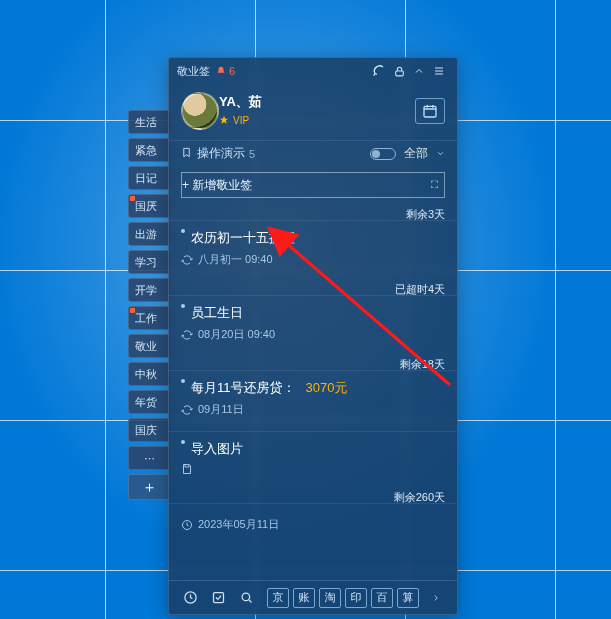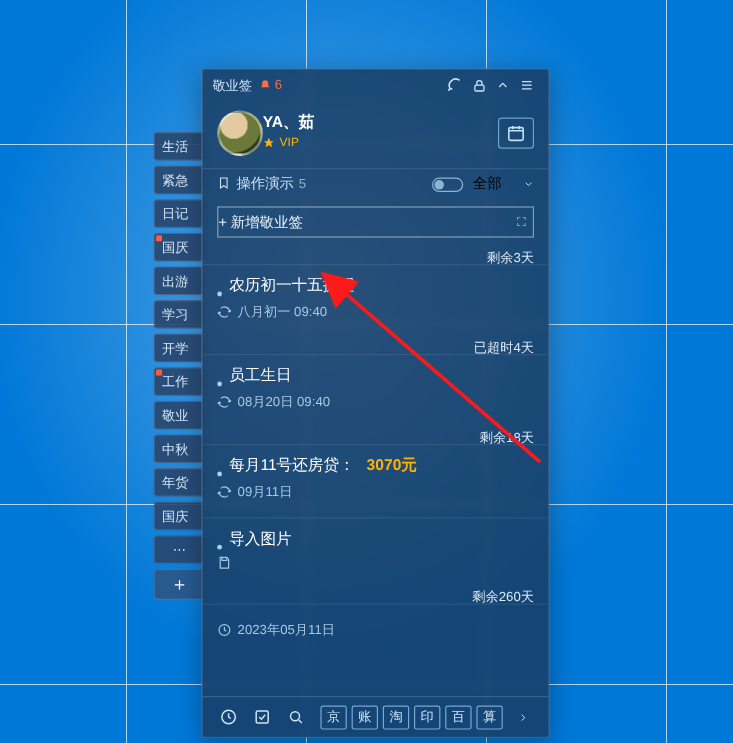--- a/index.html
+++ b/index.html
@@ -96,46 +96,46 @@
     border-top:1px solid rgba(255,255,255,0.1);
   }
   .sectionbar .count{ color:#8fb3d4; margin-left:4px; font-size:11px;}
   .sectionbar .pill{
     margin-left:auto; width:26px; height:12px; border:1px solid #8fb3d4; border-radius:6px; position:relative;
   }
   .sectionbar .pill::after{
     content:""; position:absolute; left:1px; top:1px; width:8px; height:8px; border-radius:50%;
     background:#8fb3d4;
   }
-  .sectionbar .filter{ margin-left:8px; font-size:12px; color:#000000; display:flex; align-items:center; gap:18px;}
+  .sectionbar .filter{ margin-left:8px; font-size:12px; color:#e5e5e5; display:flex; align-items:center; gap:8px;}
 
   .addbtn{
     margin:6px 12px 2px; height:26px; border:1px solid rgba(255,255,255,0.45);
     display:flex; align-items:center; justify-content:flex-start;
     font-size:12px; color:#eaf4ff; position:relative; cursor:pointer;
   }
   .addbtn .expand{ position:absolute; right:6px; font-size:10px; color:#bcd8f0;}
 
   .list{ flex:1; overflow:hidden; }
   .item{
     padding:8px 12px 10px; border-top:1px solid rgba(255,255,255,0.08);
     position:relative;
   }
   .item .badge{
     position:absolute; right:12px; top:-14px; font-size:11px; color:#dceaf7;
   }
   .item h4{
-    font-size:13px; font-weight:500; color:#fff; display:flex; align-items:flex-end; gap:6px;
+    font-size:13px; font-weight:500; color:#fff; display:flex; align-items:flex-start; gap:6px;
   }
   .item h4 .dot{ width:4px; height:4px; background:#a7cff0; border-radius:50%; flex:none;}
   .item .sub{
     margin-top:5px; font-size:11px; color:#a8c7e3; display:flex; align-items:center; gap:5px;
   }
   .item .sub .ic{ width:12px; height:12px; display:inline-flex; align-items:center; justify-content:center;}
-  .item .amount{ color:#ffb300; font-weight:700; margin-left:4px;}
+  .item .amount{ color:#ffb300; font-weight:400; margin-left:4px;}
   .item .saveic{ font-size:12px; color:#a8c7e3;}
 
   .bottombar{
     height:34px; border-top:1px solid rgba(255,255,255,0.15);
     display:flex; align-items:center; padding:0 8px; gap:2px;
   }
   .bicon{ width:26px; height:24px; display:flex; align-items:center; justify-content:center; color:#cfe3f5; font-size:13px; cursor:pointer;}
   .bottombar .spacer{ flex:1; }
   .sq{
     width:22px; height:20px; border:1px solid #7aa7cf; border-radius:2px; font-size:11px; color:#cfe3f5;

